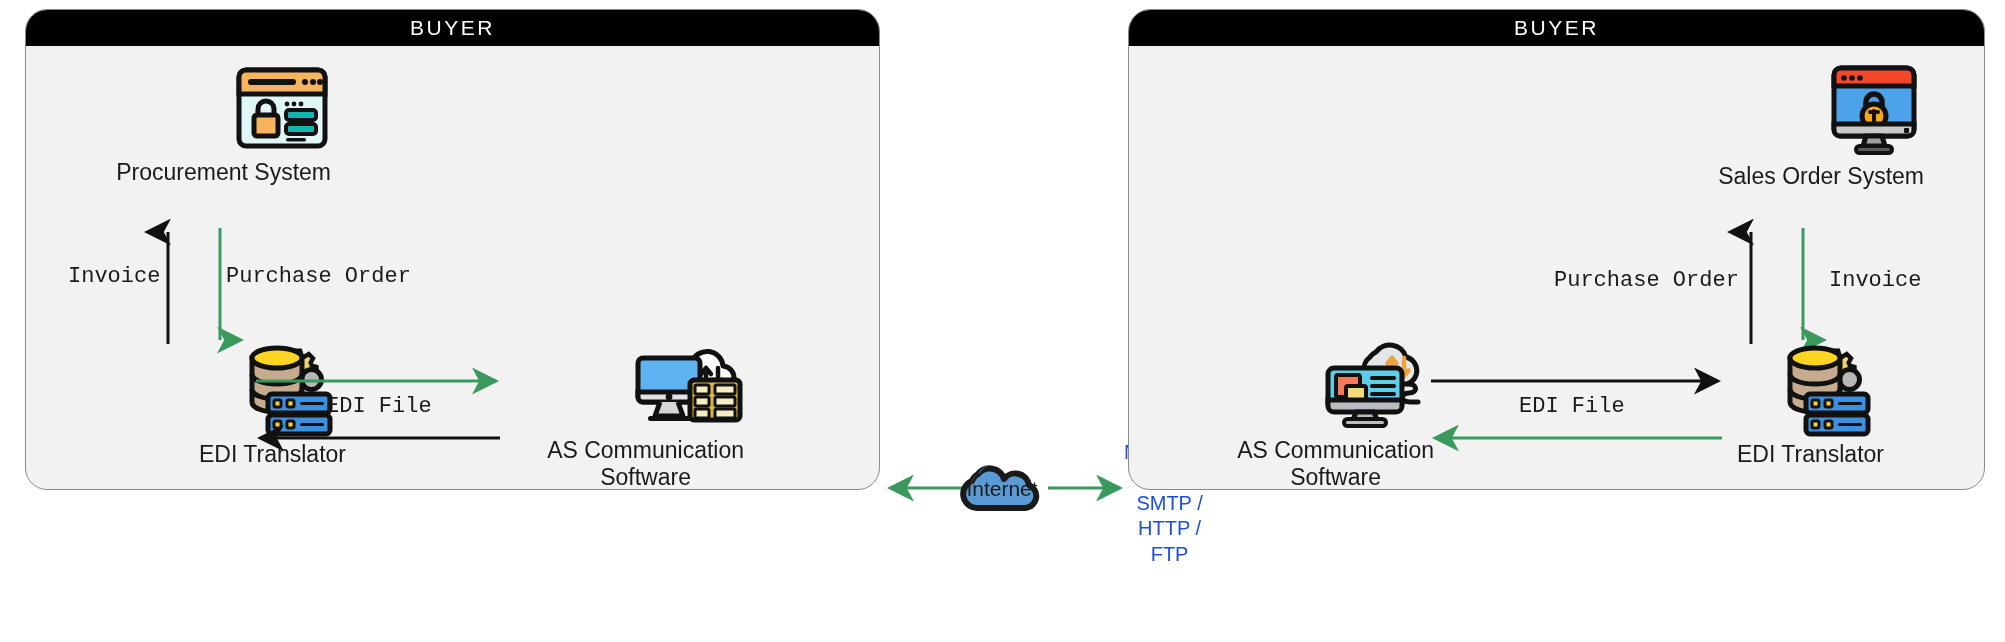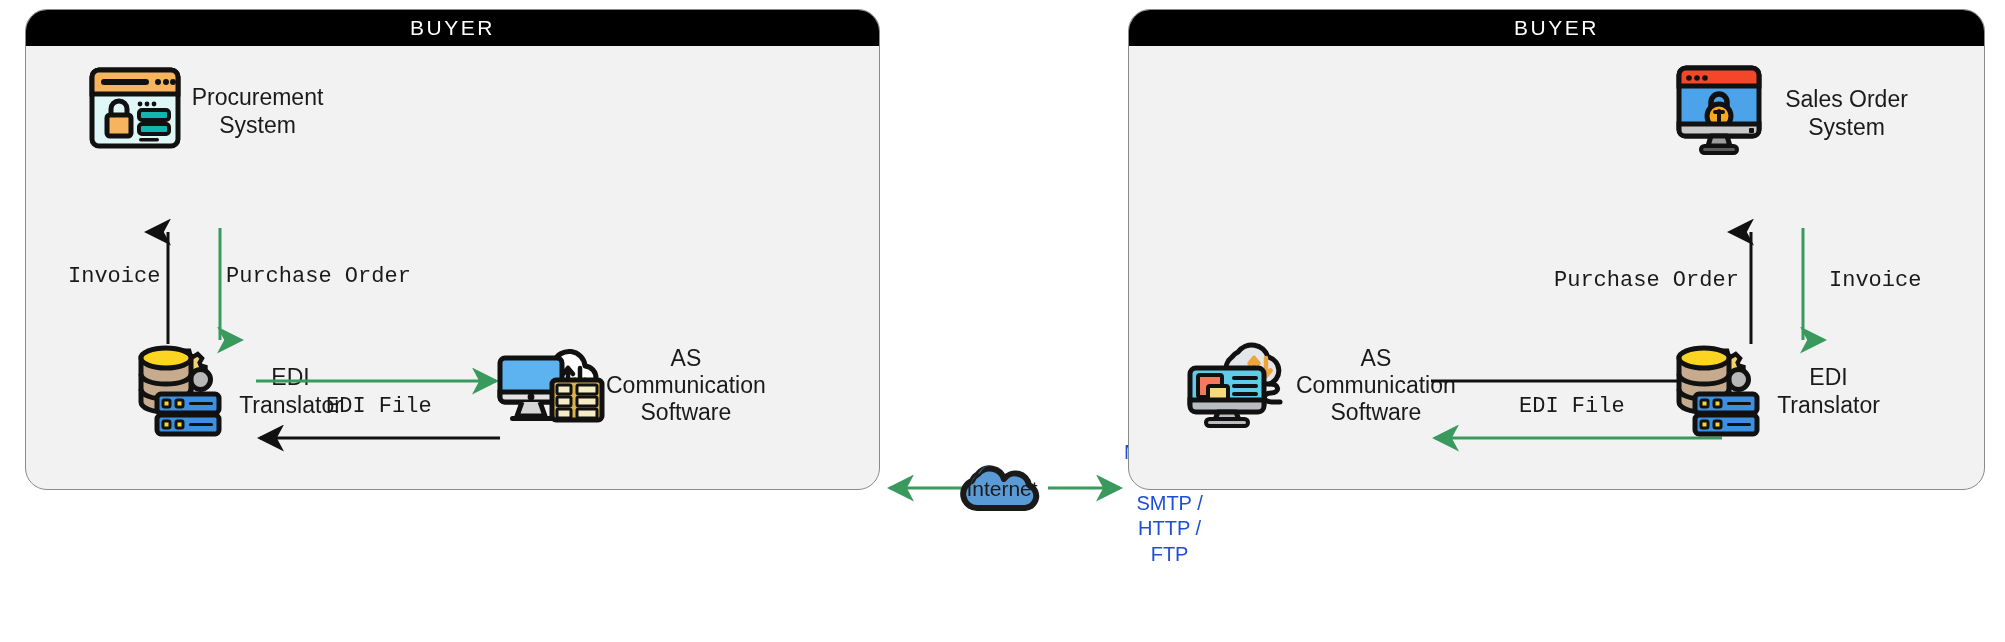--- a/index.html
+++ b/index.html
@@ -32,21 +32,22 @@
   }
   .panel-body { position: relative; width: 100%; height: calc(100% - 36px); }
 
   #panel-buyer  { left: 25px;   top: 9px; width: 855px;  height: 481px; }
   #panel-vendor { left: 1128px; top: 9px; width: 857px;  height: 481px; }
 
   
   .node {
     position: absolute;
     display: flex;
-    align-items: center;
+    flex-direction: column;
+    align-items: flex-end;
     text-align: center;
   }
   .node-label {
     font-size: 23px;
     color: #1a1a1a;
     line-height: 1.18;
     margin-top: 7px;
     white-space: pre-line;
   }
   .icon-box { display: block; }

